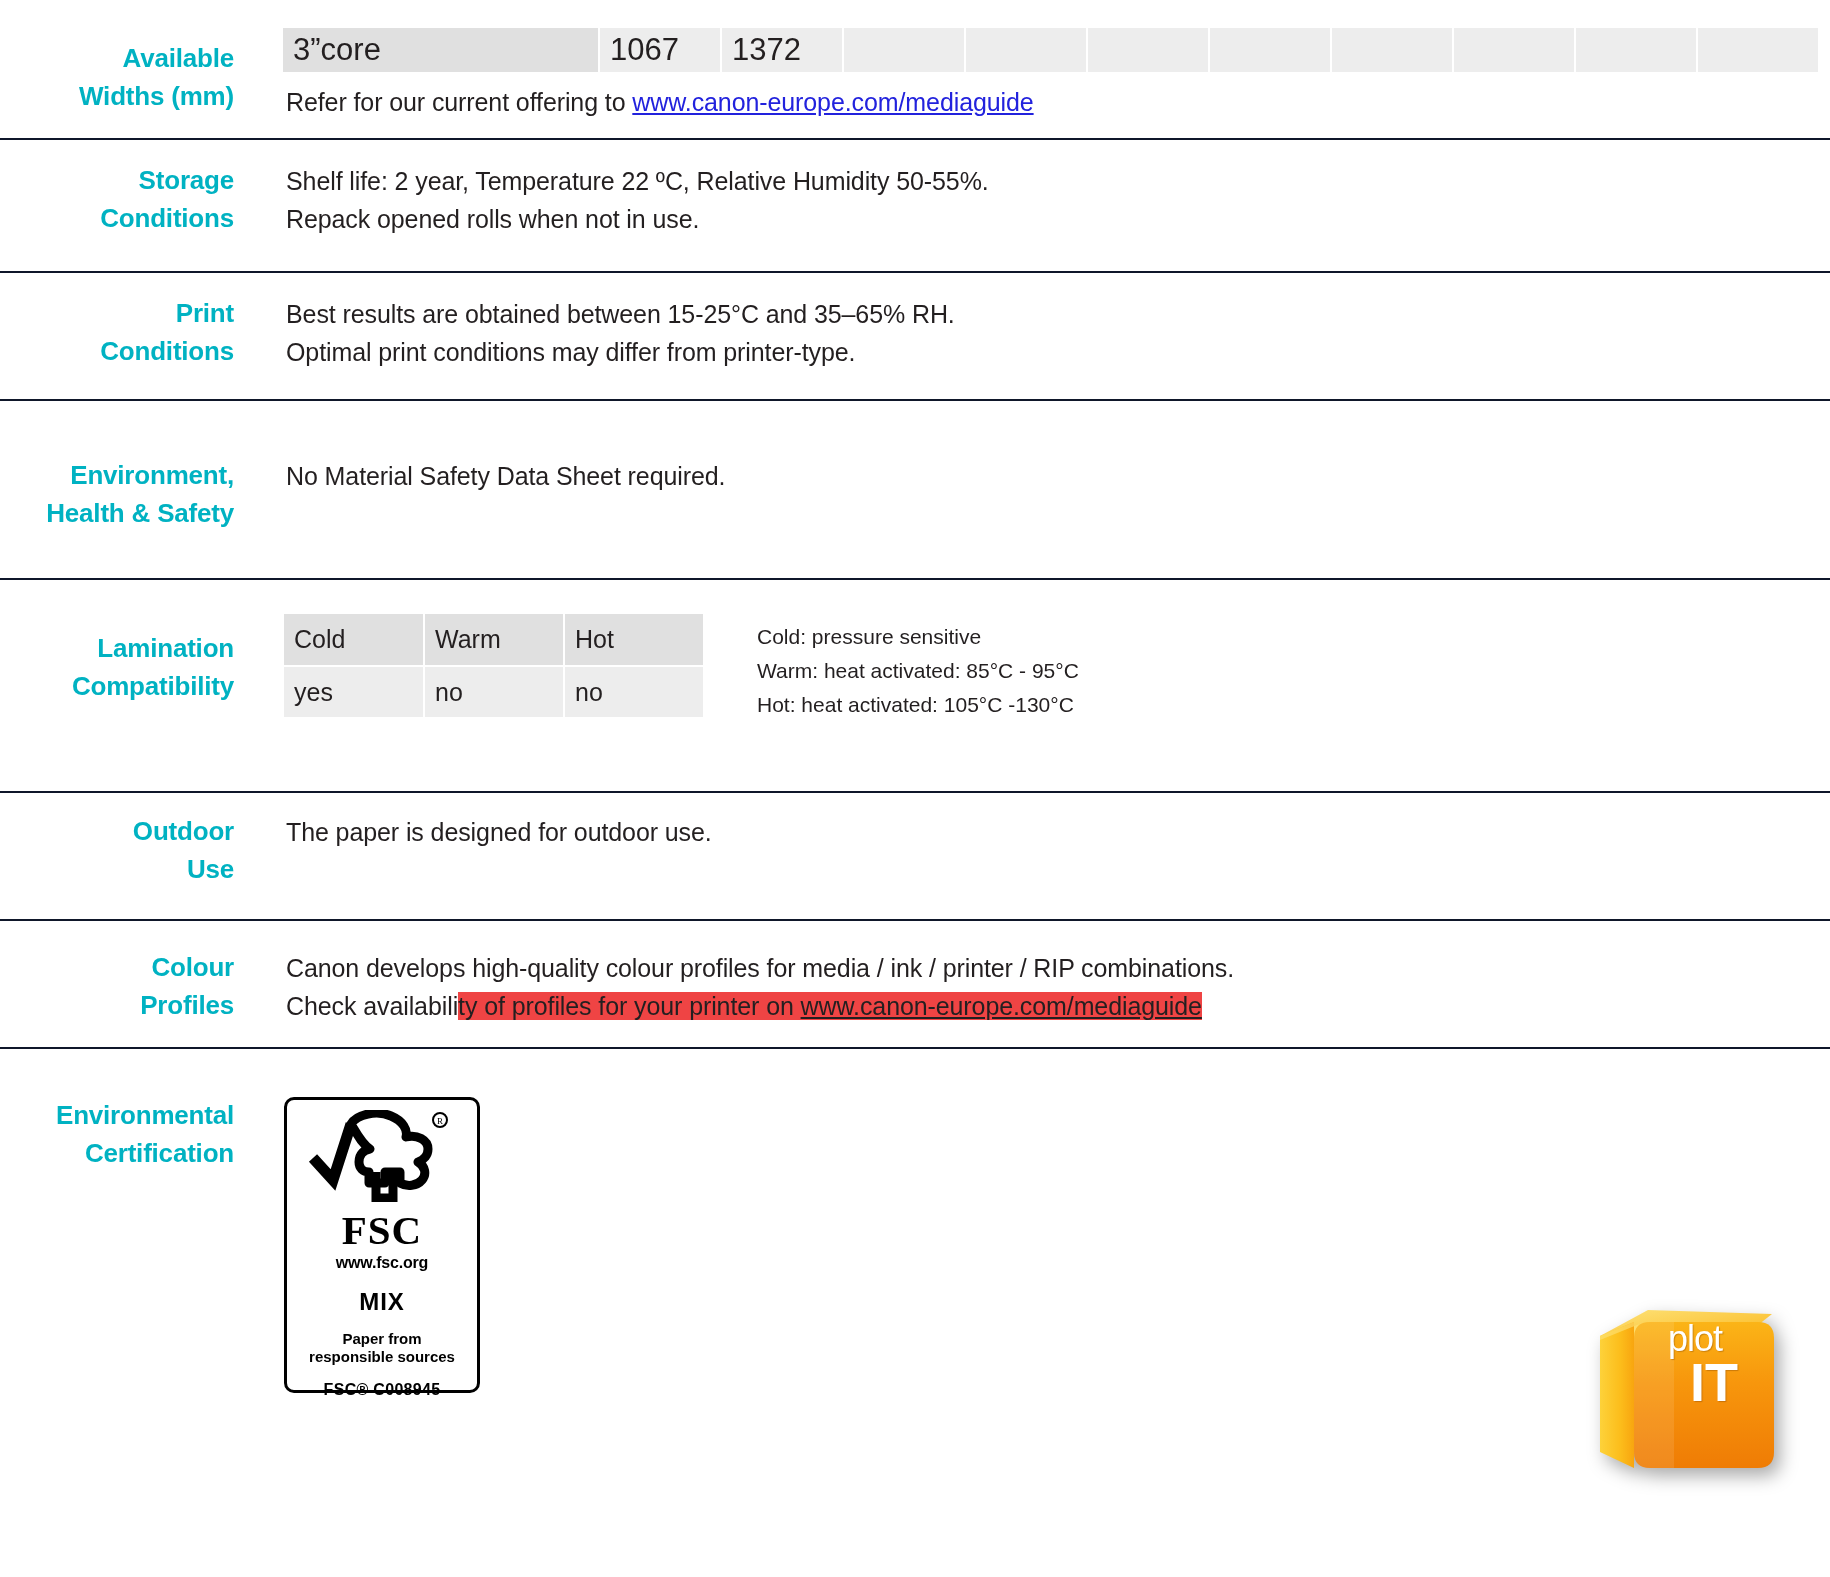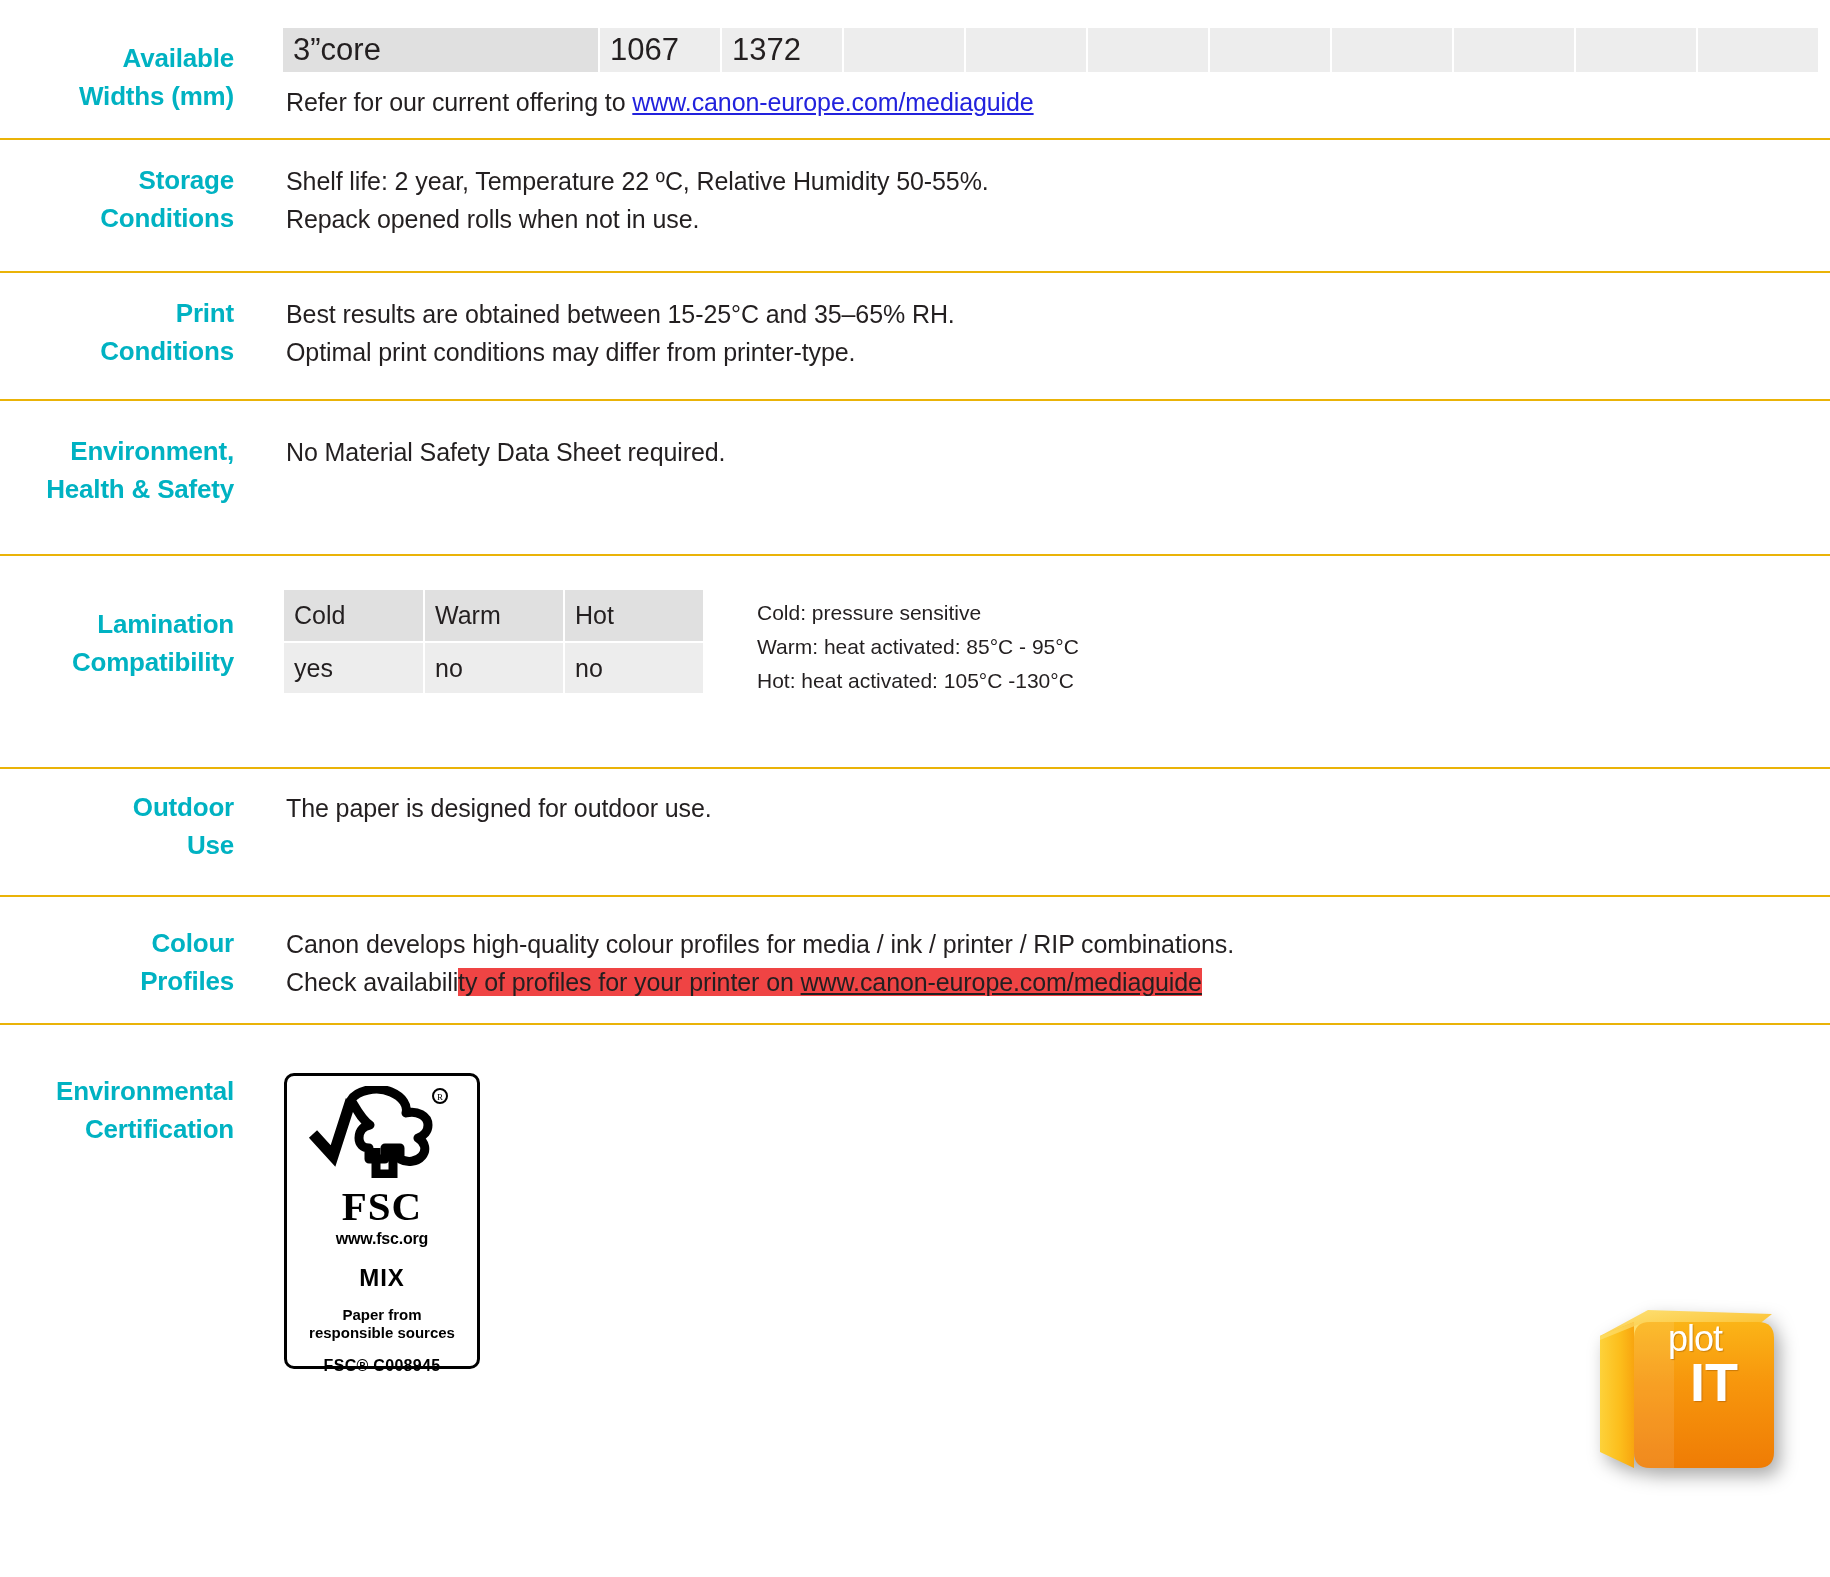--- a/index.html
+++ b/index.html
@@ -21,21 +21,21 @@
     position: relative;
     width: 1830px;
     height: 1577px;
   }
 
   
   .row {
     position: relative;
     display: flex;
     align-items: flex-start;
-    border-bottom: 2px solid #eab308;
+    border-bottom: 2px solid #0f172a;
   }
   .row.no-rule { border-bottom: none; }
 
   .label-col {
     width: 278px;
     min-width: 278px;
     padding-right: 44px;
     text-align: right;
     color: #00b2c2;
     font-weight: bold;
@@ -251,21 +251,21 @@
     <div class="label-col">
       <div>Print</div>
       <div>Conditions</div>
     </div>
     <div class="content-col body-text" style="padding-left:8px;">
       <div>Best results are obtained between 15-25°C and 35–65% RH.</div>
       <div>Optimal print conditions may differ from printer-type.</div>
     </div>
   </div>
 
-  <div class="row" style="height:155px;padding-top:32px;">
+  <div class="row" style="height:155px;padding-top:32px;margin-top:24px;">
     <div class="label-col">
       <div>Environment,</div>
       <div>Health &amp; Safety</div>
     </div>
     <div class="content-col body-text" style="padding-left:8px;">
       <div>No Material Safety Data Sheet required.</div>
     </div>
   </div>
 
   <div class="row" style="height:213px;padding-top:26px;">

